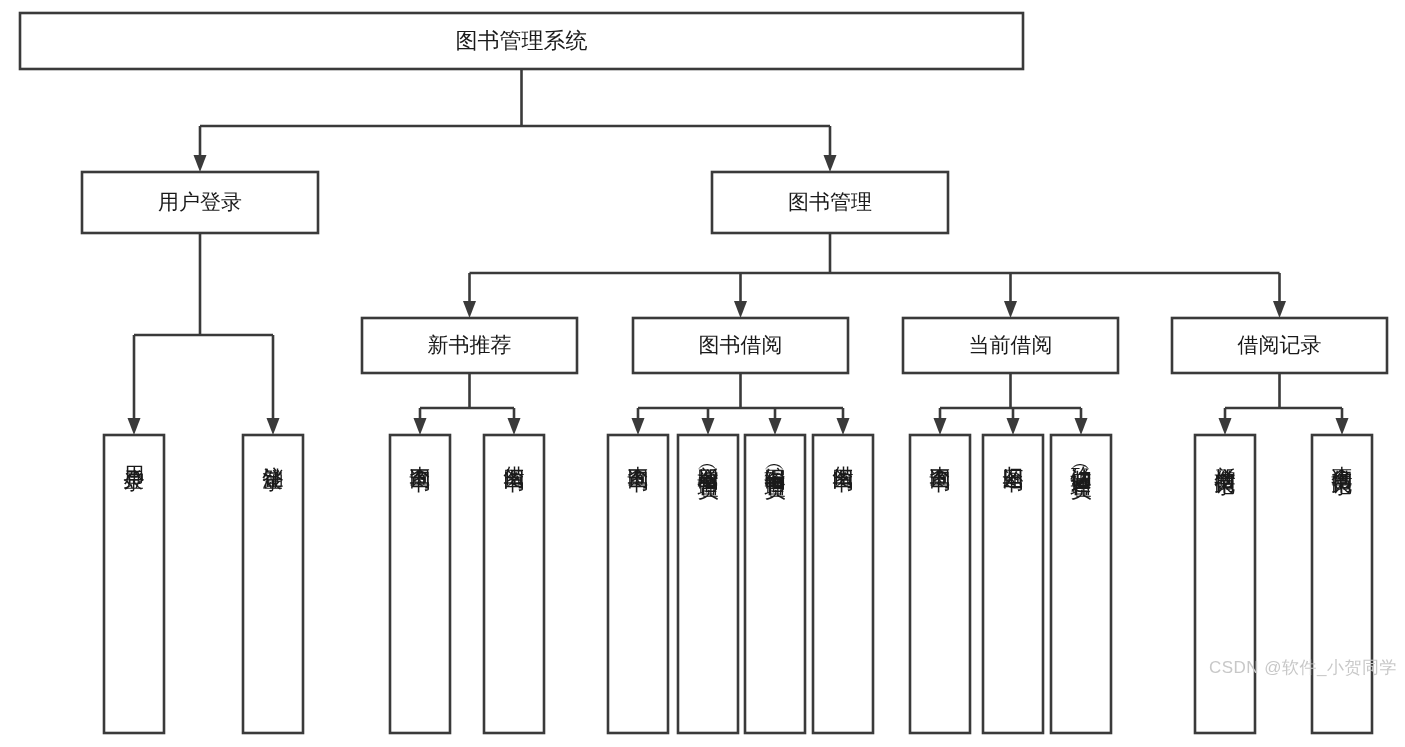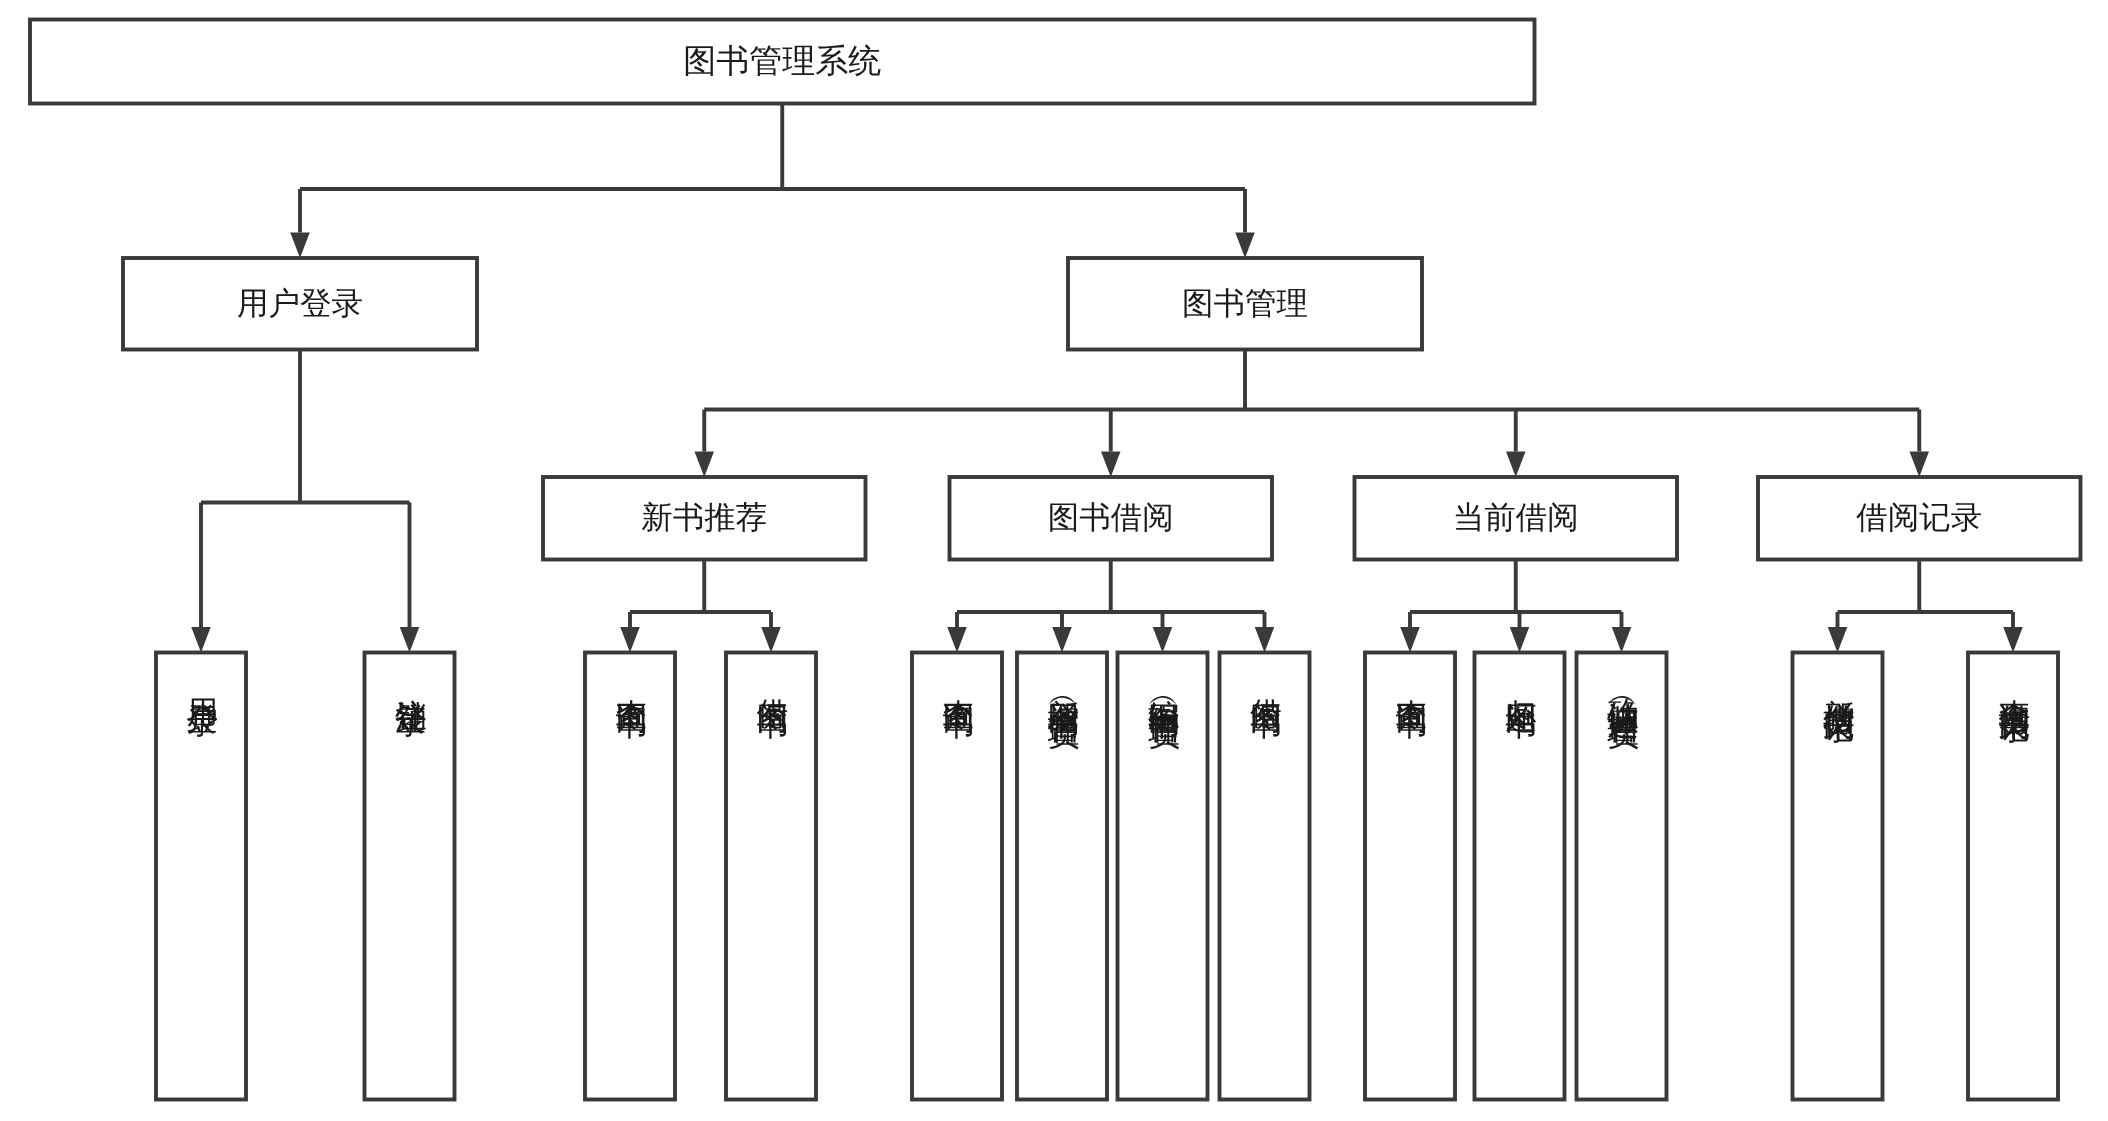--- a/index.html
+++ b/index.html
@@ -213,14 +213,15 @@
         <span class="vlabel">确认归还（管理员）</span>
       </div>
       <div class="vlabel-wrap" style="left: 1195px; top: 449px; width: 60px; height: 278px;">
         <span class="vlabel">新增借阅记录</span>
       </div>
       <div class="vlabel-wrap" style="left: 1312px; top: 449px; width: 60px; height: 278px;">
         <span class="vlabel">查询借阅记录</span>
       </div>
     </div>
 
+  <div id="watermark">CSDN @软件_小贺同学</div>
 
 </div>
 
 </body></html>

